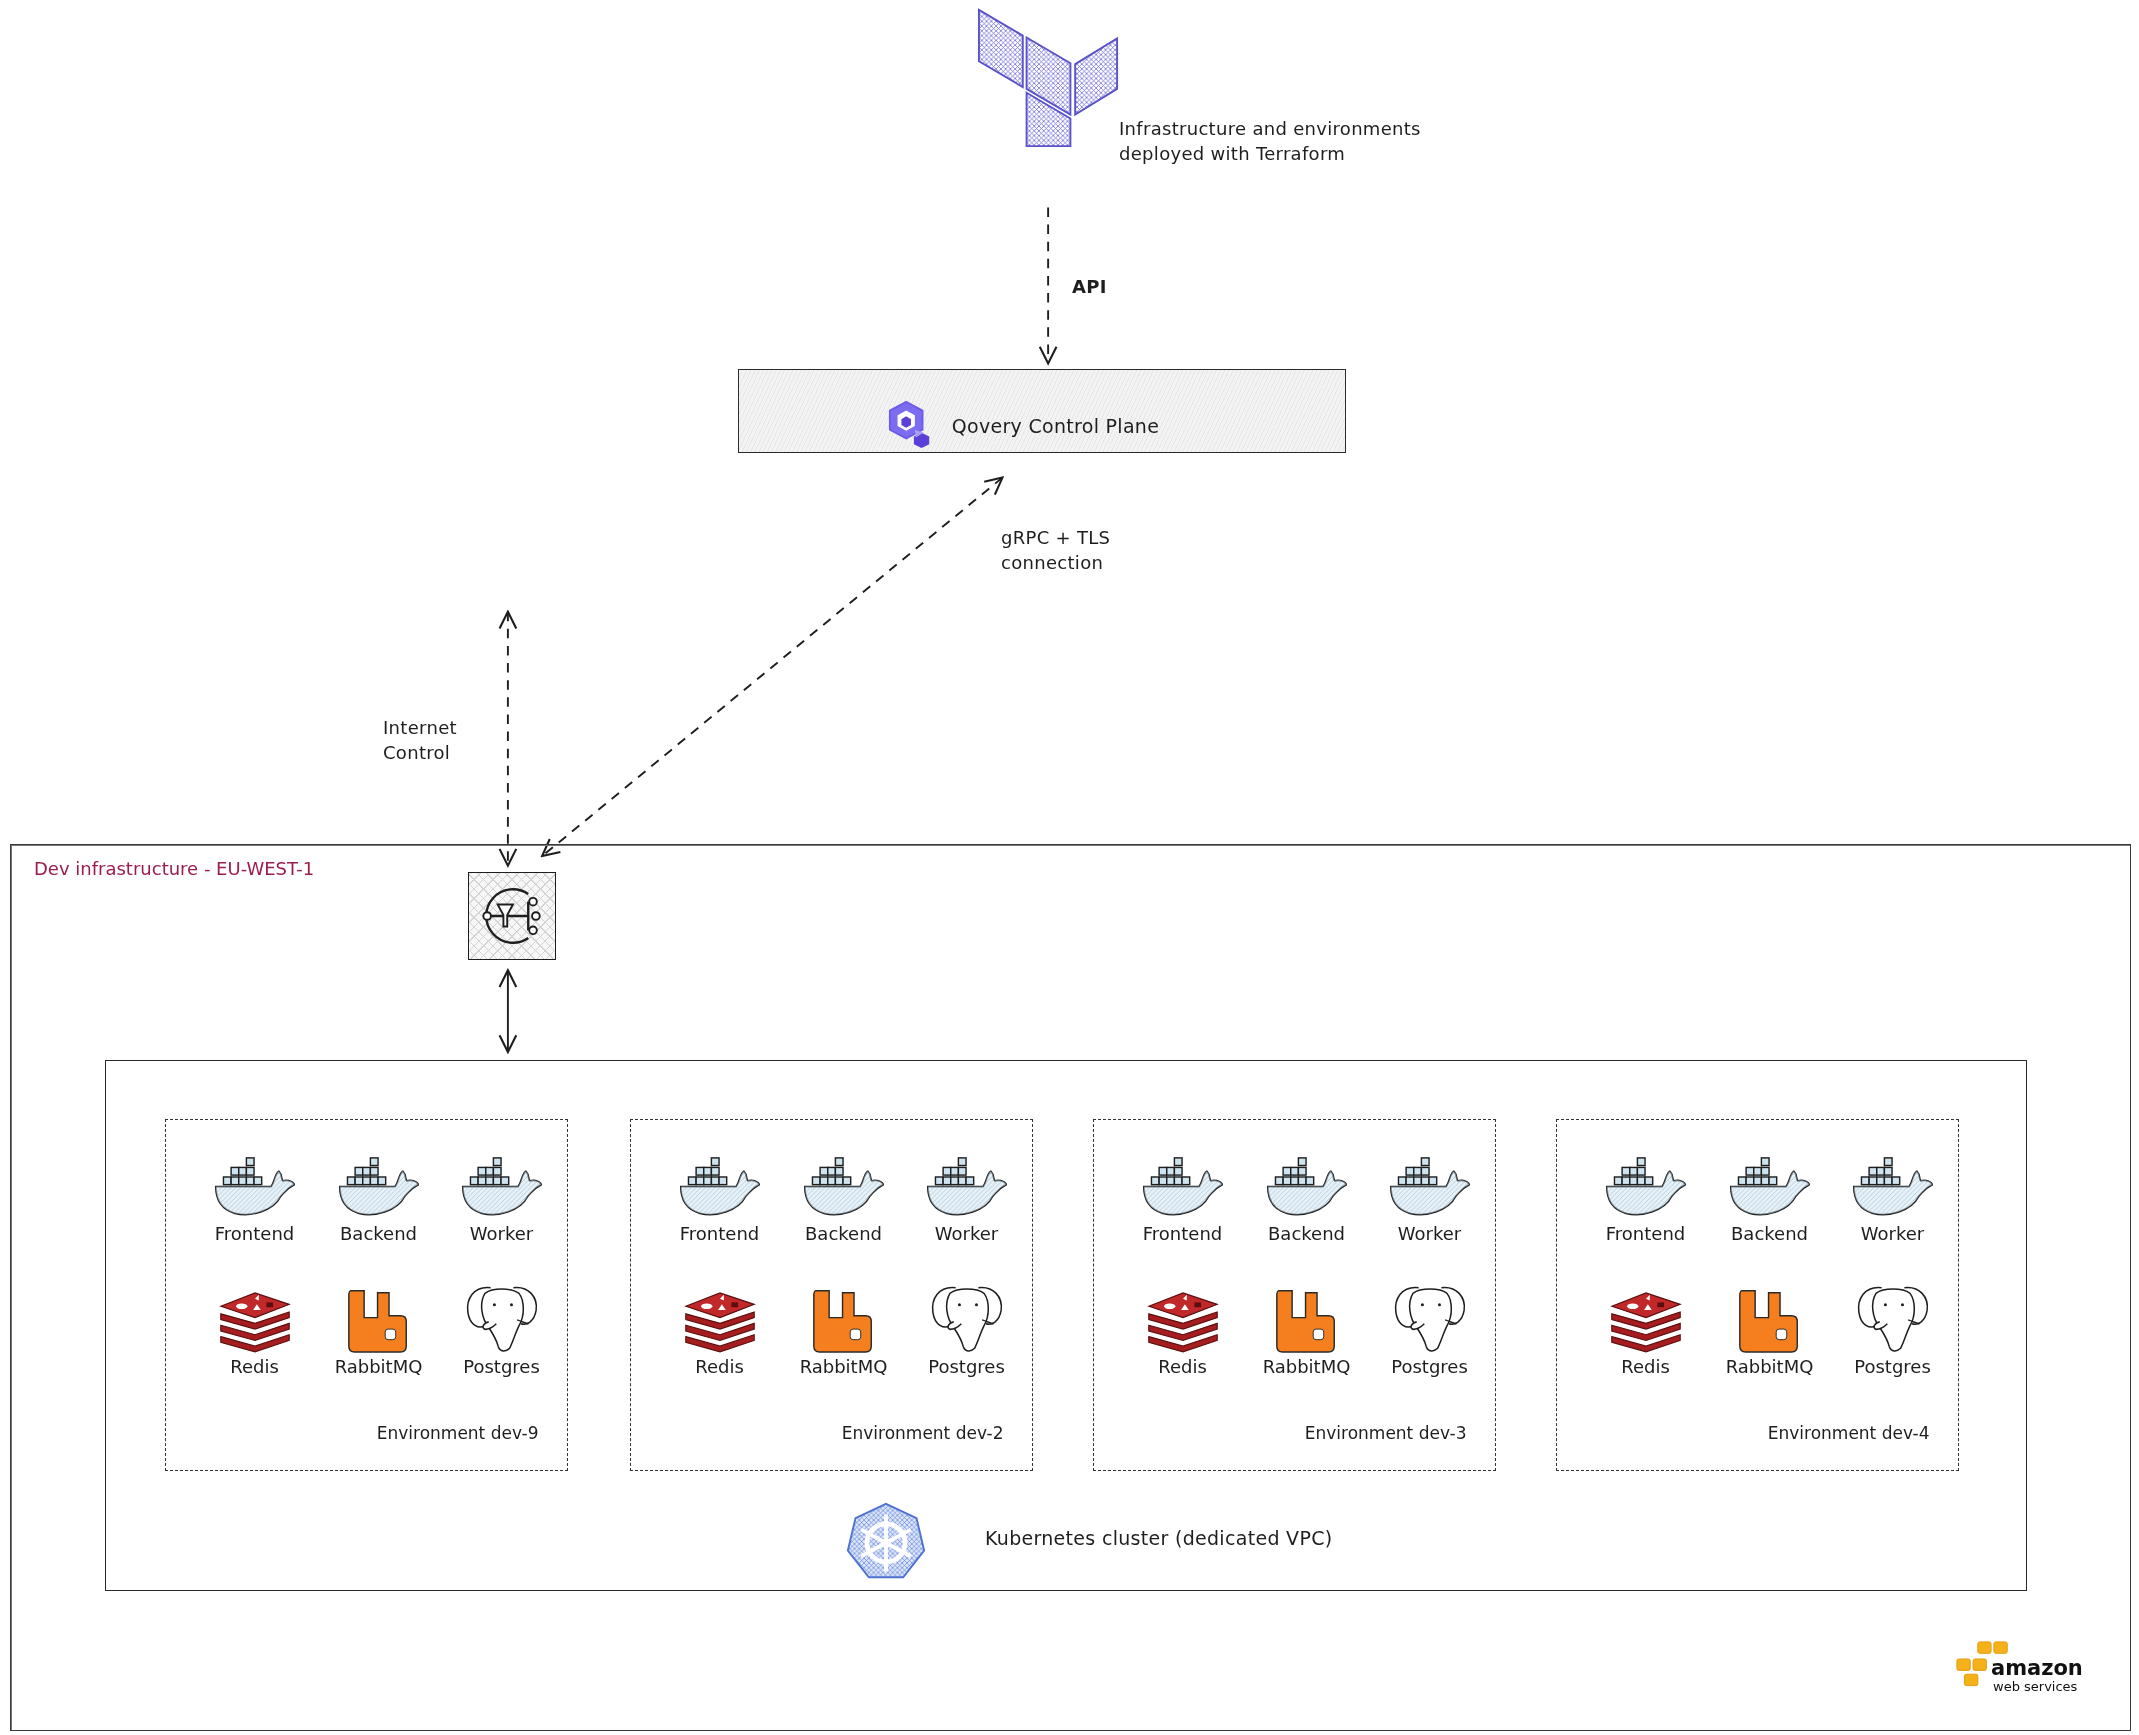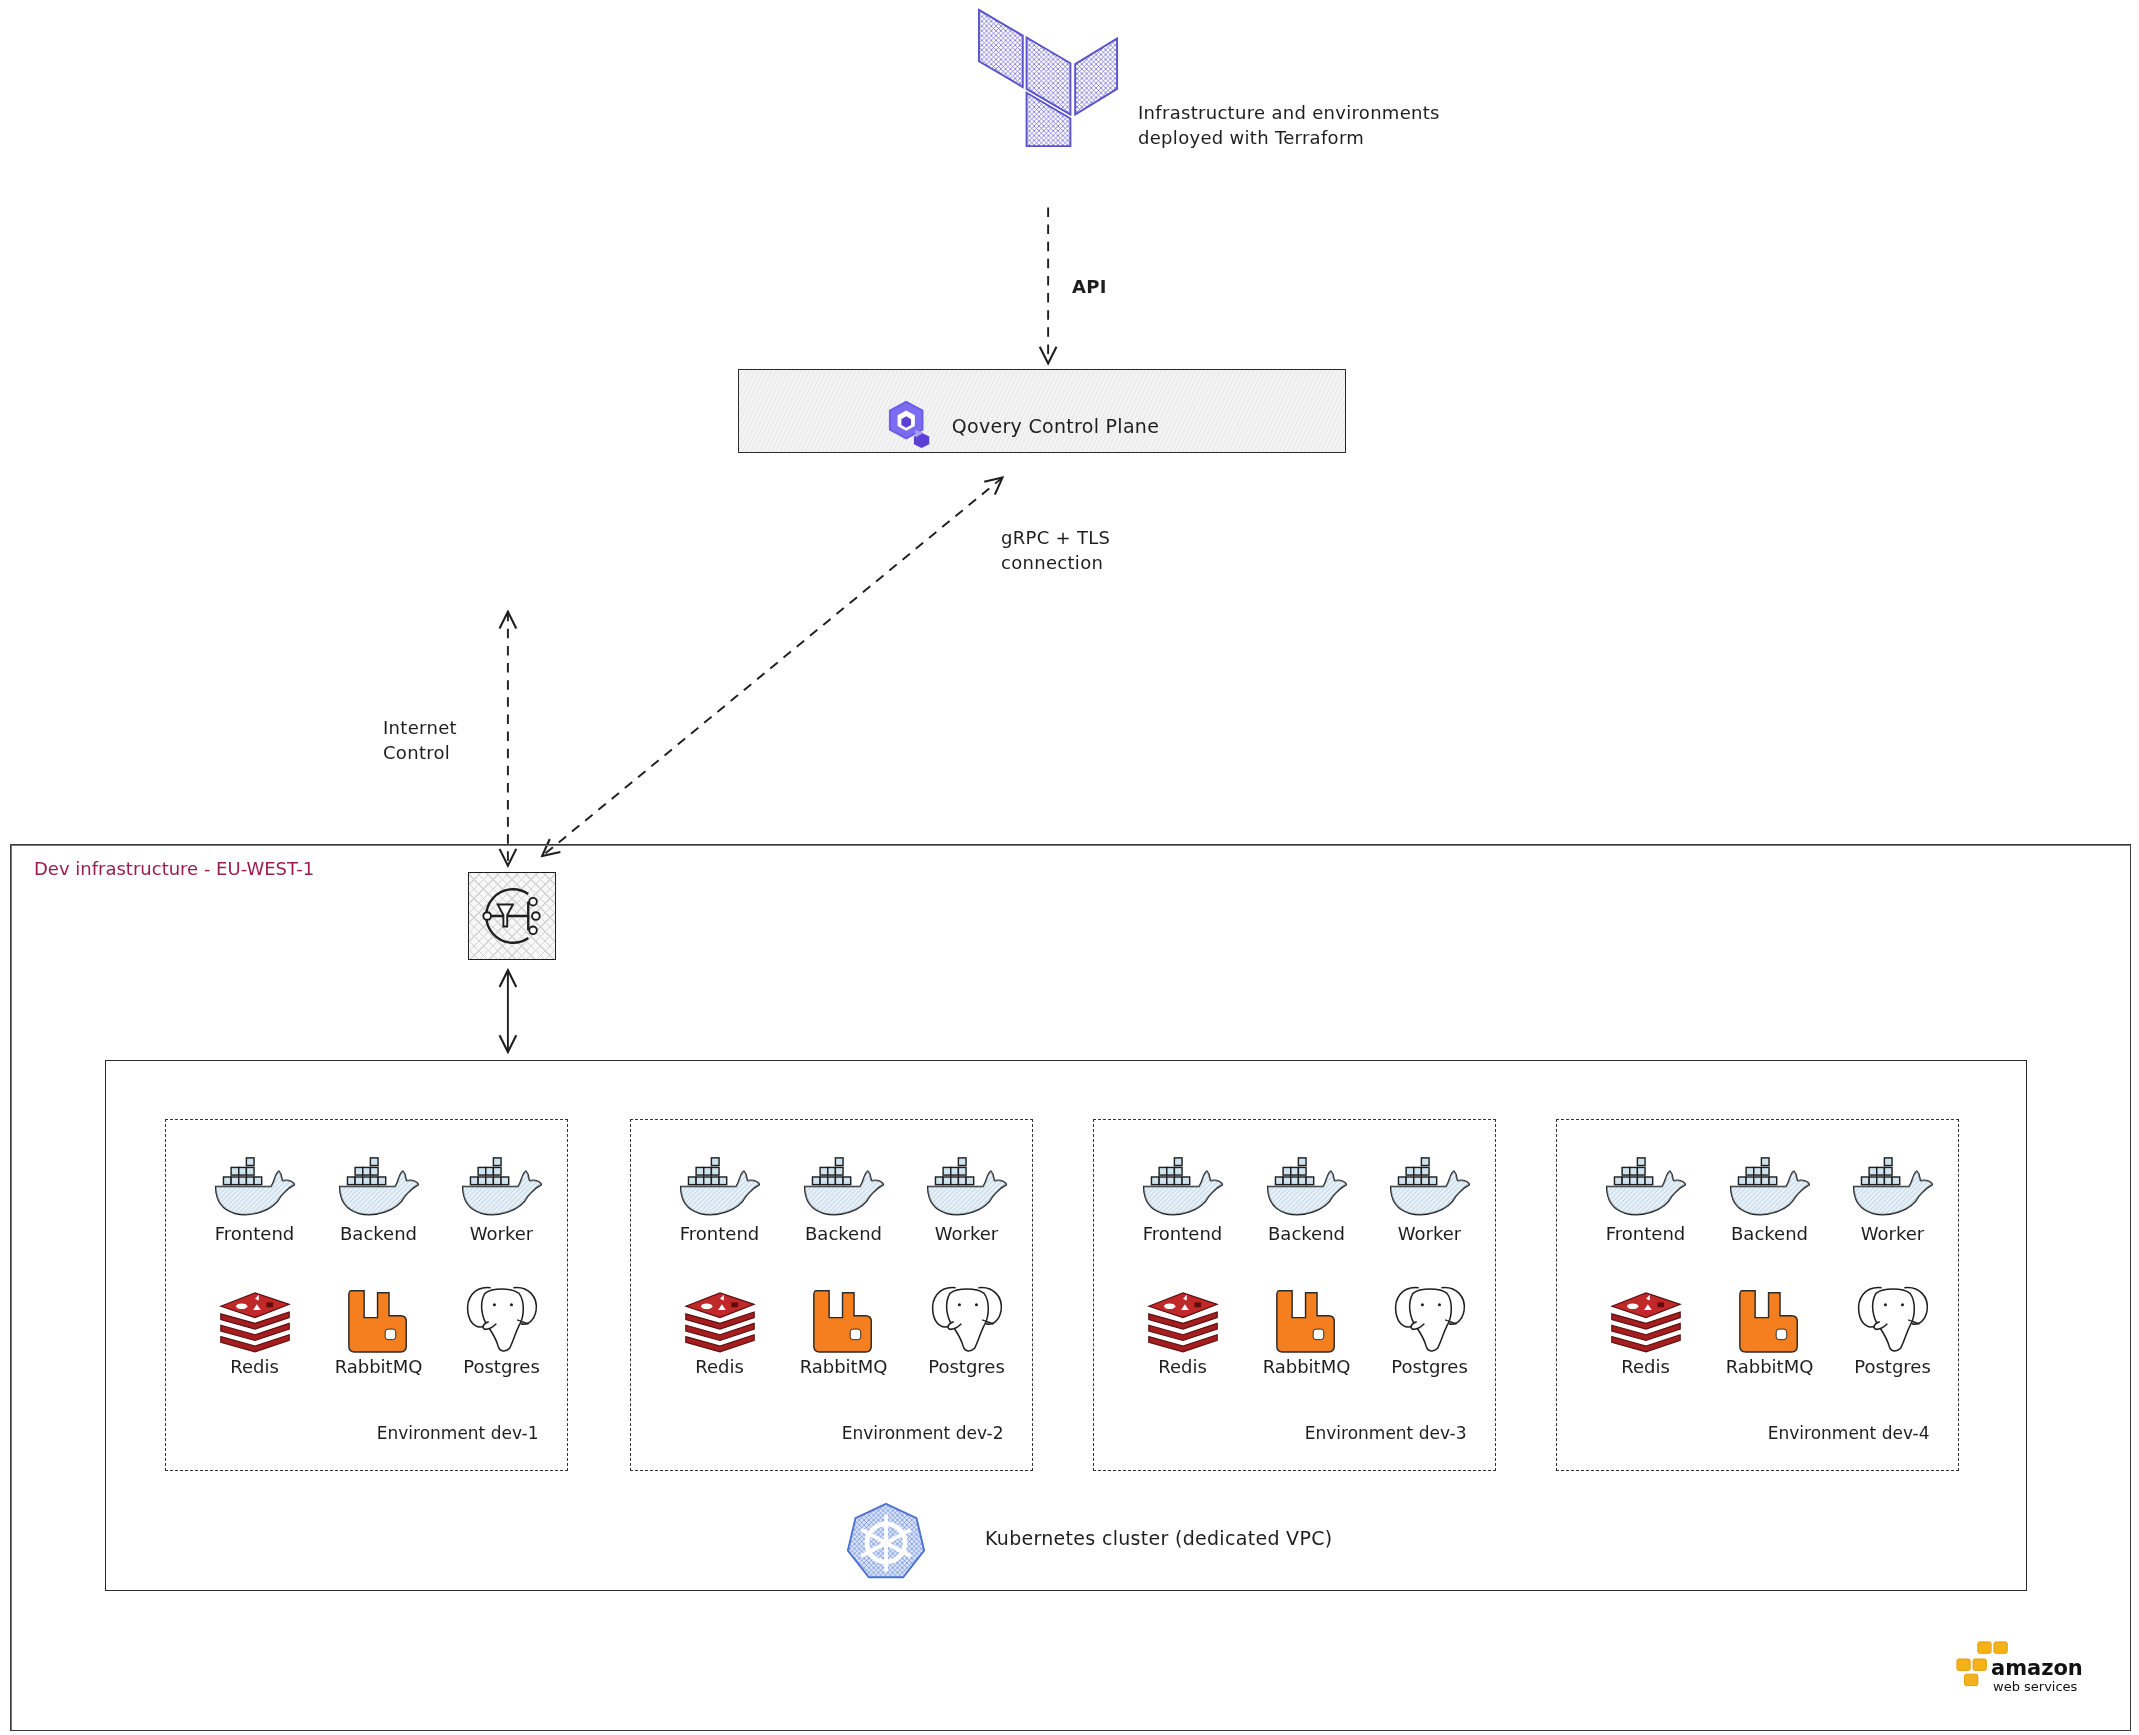--- a/index.html
+++ b/index.html
@@ -44,21 +44,21 @@
       <pattern id="tfhatch" width="5" height="5" patternUnits="userSpaceOnUse">
         <path d="M0 5 L5 0 M0 0 L5 5" stroke="#6b63d4" stroke-width="0.8"></path>
       </pattern>
     </defs>
     <polygon points="2,3 48,30 48,84 2,57" fill="url(#tfhatch)" stroke="#5a52c8" stroke-width="2"></polygon>
     <polygon points="52,32 98,59 98,113 52,86" fill="url(#tfhatch)" stroke="#5a52c8" stroke-width="2"></polygon>
     <polygon points="103,60 147,33 147,86 103,113" fill="url(#tfhatch)" stroke="#5a52c8" stroke-width="2"></polygon>
     <polygon points="52,90 98,117 98,146 52,146" fill="url(#tfhatch)" stroke="#5a52c8" stroke-width="2"></polygon>
   </svg>
 </div>
-<div class="abs hand" style="left:1119px;top:100px;margin-left:19px;">
+<div class="abs hand" style="left:1119px;top:116px;">
   <div>Infrastructure and environments</div>
   <div>deployed with Terraform</div>
 </div>
 
 <div class="abs hand" style="left:1072px;top:274px;font-weight:bold;">API</div>
 
 <div class="abs ctrl">
   <div class="ctrl-inner">
     <span>
       <svg width="48" height="48" viewBox="0 0 50 50">
@@ -213,21 +213,21 @@
               <path d="M22 12 C30 6 50 6 58 12 C64 20 64 36 58 46 C54 54 52 62 48 70 C44 74 38 74 36 68 C34 60 30 54 26 48 C18 38 16 22 22 12 Z"></path>
               <path d="M26 42 C20 44 18 48 22 50 C28 50 32 46 34 44"></path>
               <path d="M56 40 C62 42 66 44 68 44"></path>
             </g>
             <circle cx="32" cy="24" r="1.6" fill="#1e1e1e"></circle>
             <circle cx="50" cy="24" r="1.6" fill="#1e1e1e"></circle>
           </svg>
         </div>
         <div class="lbl">Postgres</div>
       </div>
-      <div class="env-label">Environment dev-1</div>
+      <div class="env-label">Environment dev-9</div>
     </div>
     <div class="abs env" style="left: 630px;">
       <div class="svc" style="left: 36px; top: 27px;">
         <div style="height: 74px; display: flex; align-items: flex-end; justify-content: center;">
           <svg width="86" height="67" viewBox="0 0 90 70">
             <defs>
               <pattern id="dh" width="5" height="5" patternUnits="userSpaceOnUse">
                 <path d="M0 5 L5 0" stroke="#7aa6c2" stroke-width="0.8"></path>
               </pattern>
             </defs>

